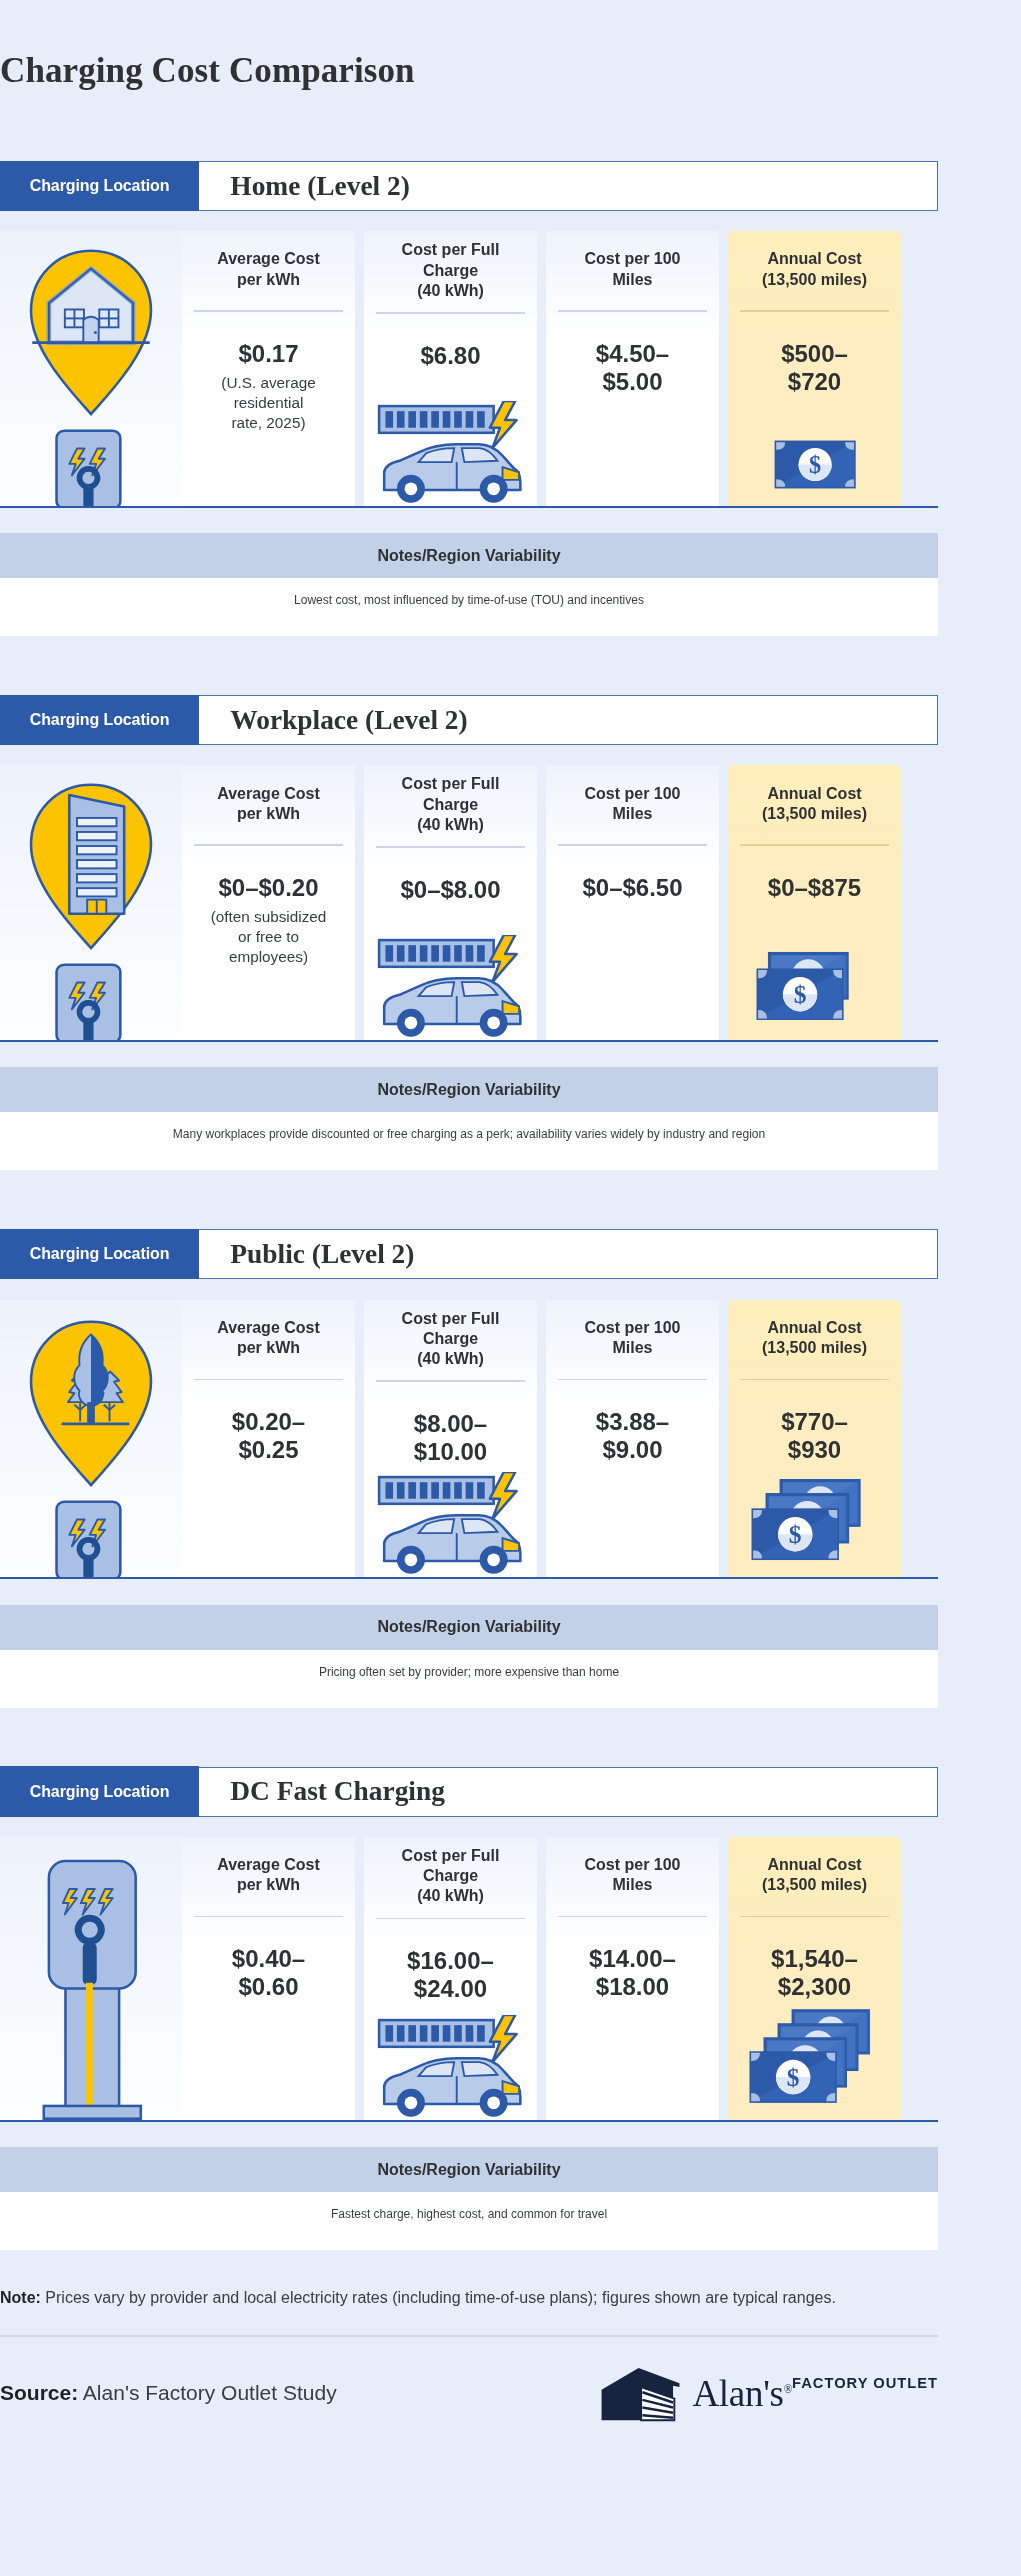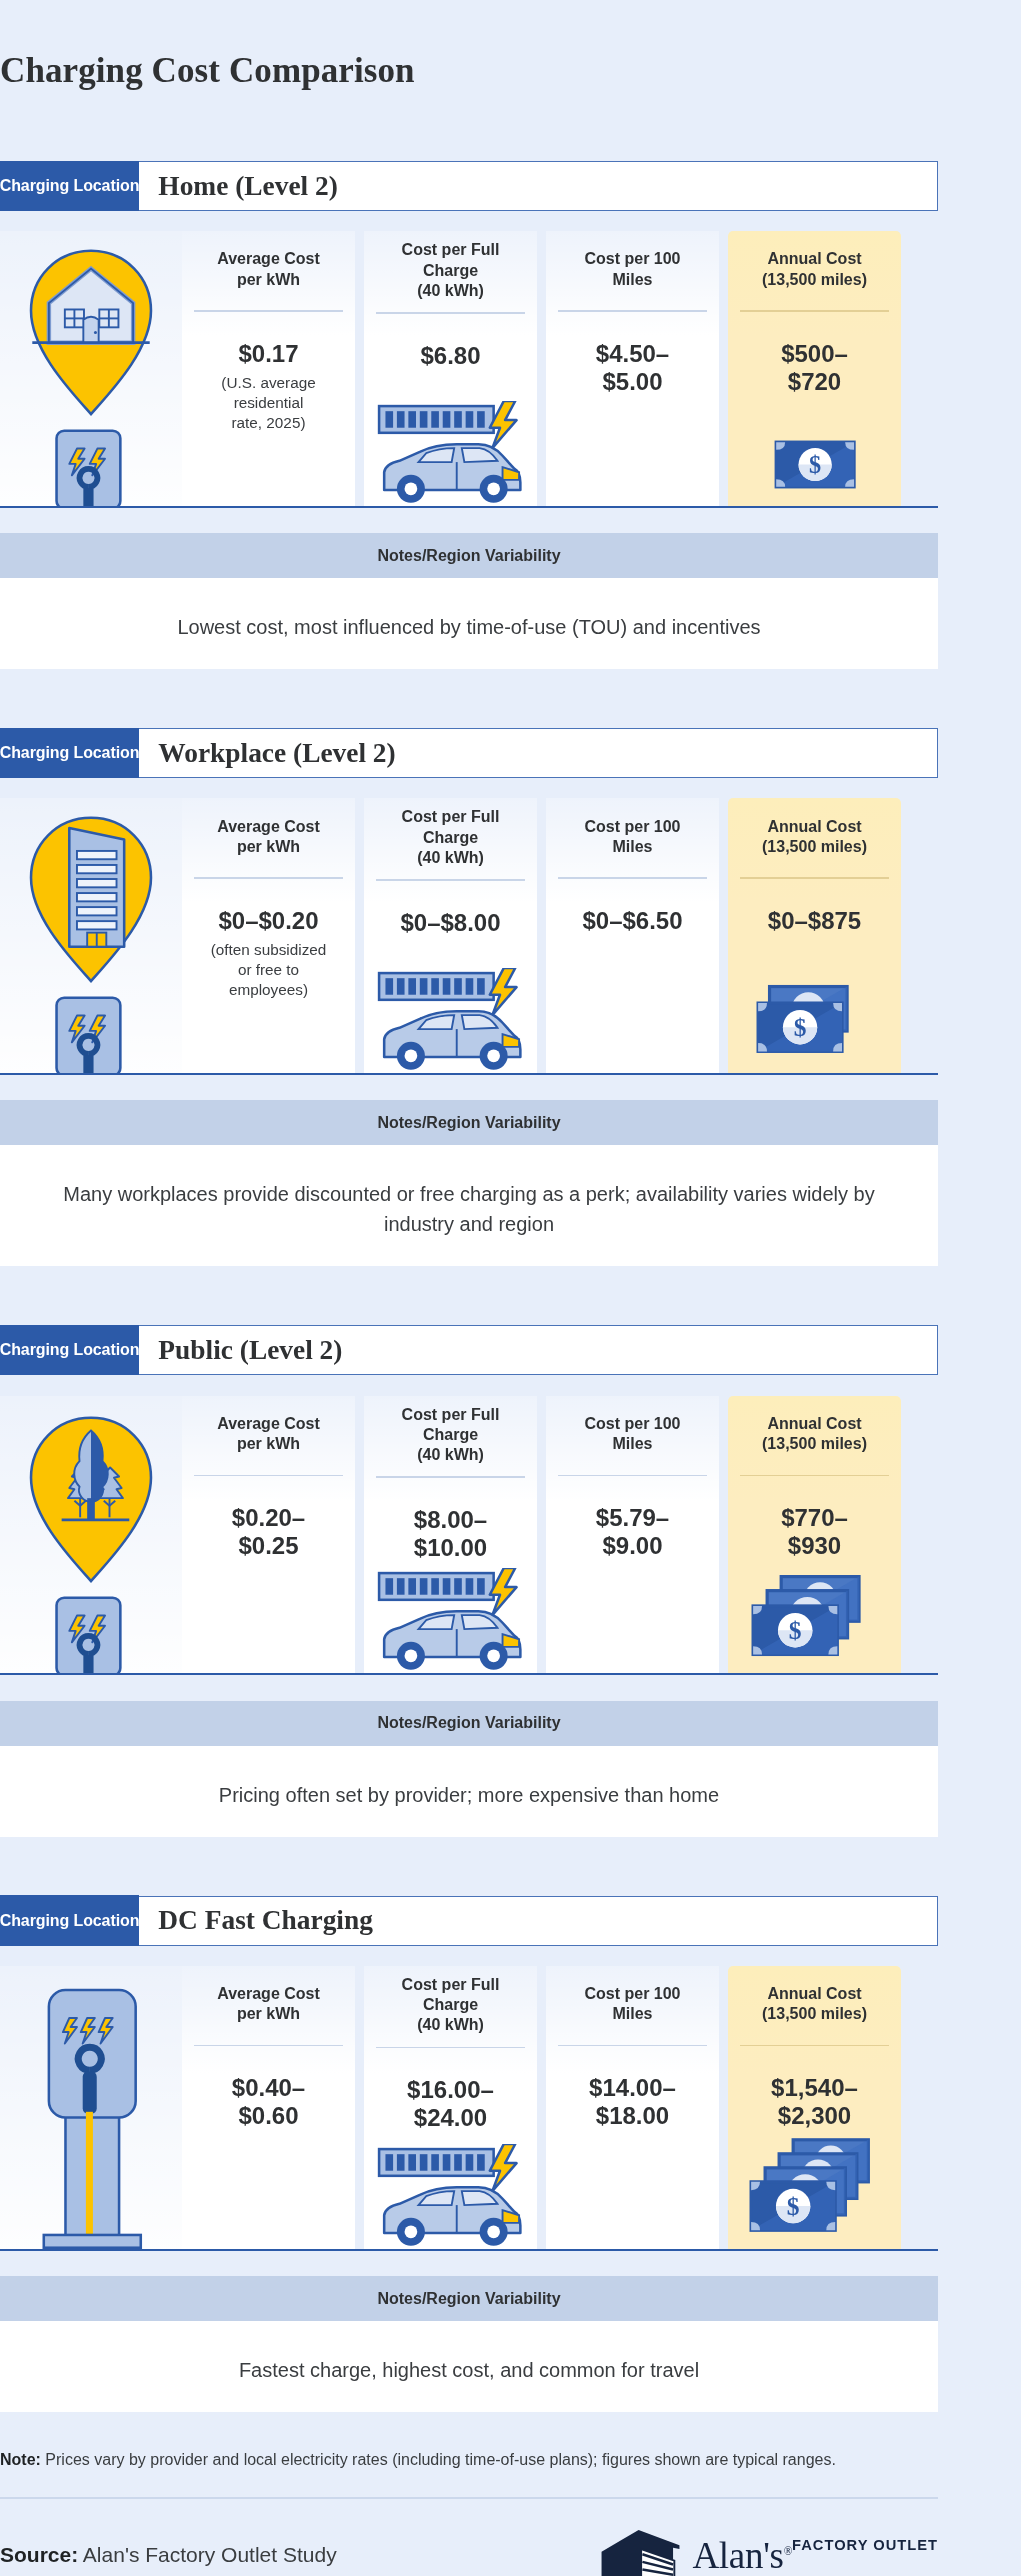--- a/index.html
+++ b/index.html
@@ -53,24 +53,24 @@
     background: #ffffff;
     height: 50px;
   }
   .loc-tag {
     background: #2c5aa8;
     color: #ffffff;
     font-size: 16px;
     font-weight: bold;
     display: flex;
     align-items: center;
-    padding: 0 0;
+    padding: 0 30px;
     white-space: nowrap;
     letter-spacing: -0.1px;
-    margin: -1.3px 0 -1.3px -1.3px;
+    margin: -1.3px 12px -1.3px -1.3px;
   }
   .loc-name {
     font-family: "Liberation Serif", serif;
     font-weight: bold;
     font-size: 27.4px;
     color: #2f3133;
     display: flex;
     align-items: center;
     padding-left: 19px;
     flex: 1;
@@ -166,24 +166,24 @@
     font-size: 16px;
     font-weight: bold;
     text-align: center;
     padding: 13.4px 0;
     margin-top: 25.5px;
   }
   .notes-body {
     width: 100%;
     background: #ffffff;
     color: #3a3d40;
-    font-size: 20px;
+    font-size: 12px;
     text-align: center;
     line-height: 1.5;
-    padding: 34px 38px 27px 38px;
+    padding: 13px 38px 27px 38px;
   }
 
   
   .footer {
     width: 938px;
     margin-top: 36px;
     margin-bottom: 48px;
   }
   .foot-note {
     font-size: 16px;
@@ -580,21 +580,21 @@
         </div>
       </div>
 
       <div class="col col-data">
         <div class="col-head">
           <span>Cost per 100</span>
           <span>Miles</span>
         </div>
         <div class="rule"></div>
         <div class="col-value">
-          <div>$5.79–</div>
+          <div>$3.88–</div>
           <div>$9.00</div>
         </div>
       </div>
 
       <div class="col col-data col-hl">
         <div class="col-head">
           <span>Annual Cost</span>
           <span>(13,500 miles)</span>
         </div>
         <div class="rule"></div>

